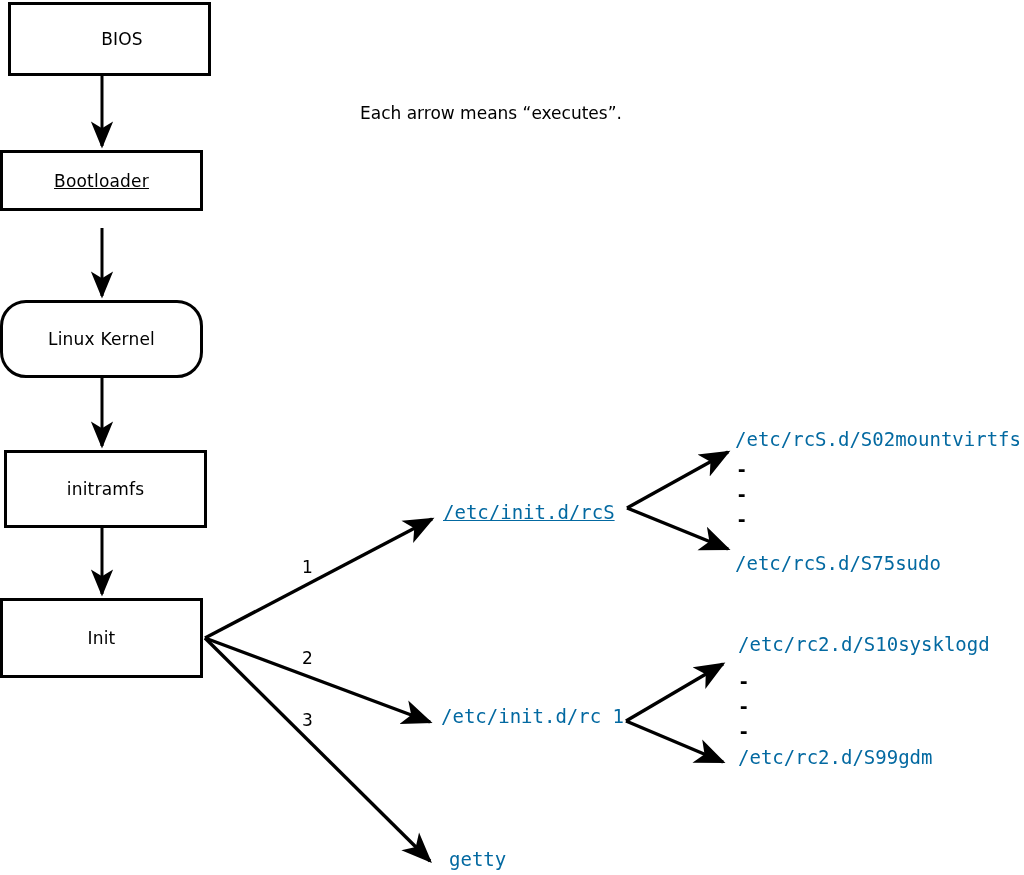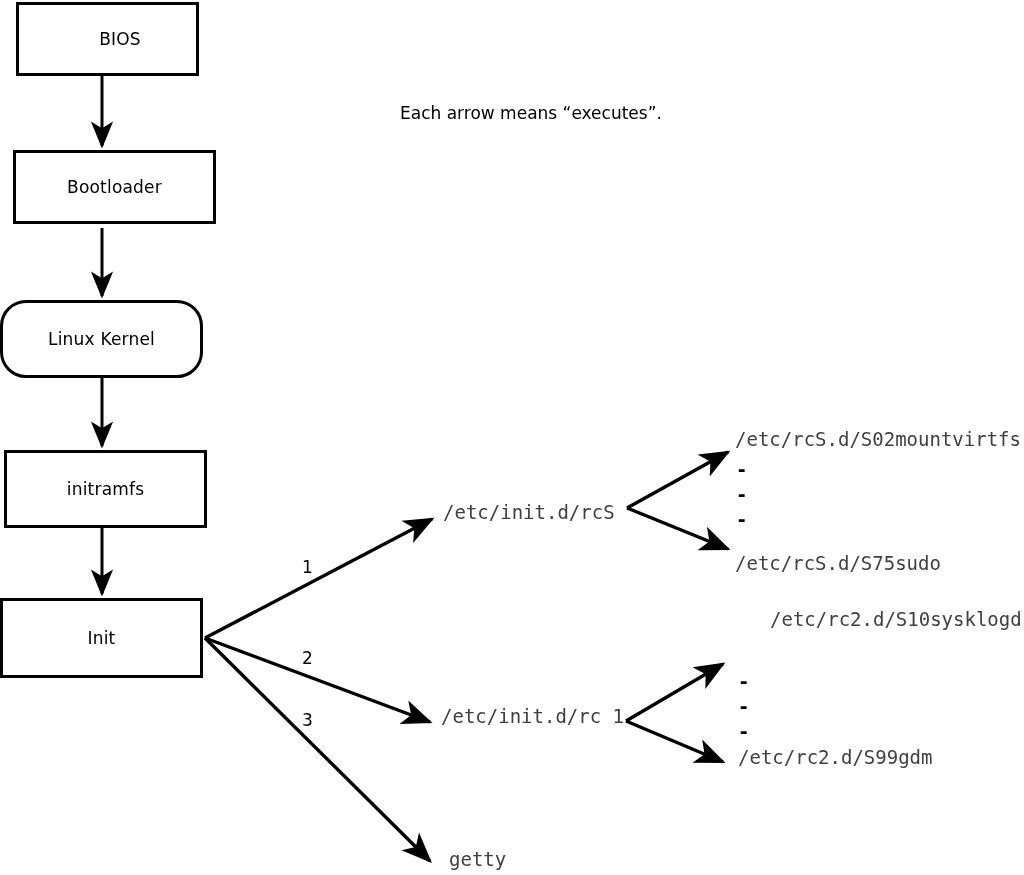--- a/index.html
+++ b/index.html
@@ -39,21 +39,21 @@
     position: absolute;
     font-family: "DejaVu Sans", sans-serif;
     font-size: 17px;
     color: #000000;
     white-space: nowrap;
   }
   .mono-label {
     position: absolute;
     font-family: "DejaVu Sans Mono", monospace;
     font-size: 19px;
-    color: #404040;
+    color: #0369a1;
     white-space: nowrap;
     line-height: 1;
   }
   .edge-num {
     position: absolute;
     font-family: "DejaVu Sans", sans-serif;
     font-size: 17px;
     color: #000000;
     white-space: nowrap;
   }
@@ -87,51 +87,51 @@
     <line x1="205" y1="638" x2="430" y2="722" stroke="#000000" stroke-width="3.4" marker-end="url(#ah)"></line>
     <line x1="205" y1="638" x2="430" y2="861" stroke="#000000" stroke-width="3.4" marker-end="url(#ah)"></line>
 
     <line x1="627" y1="508" x2="728" y2="452" stroke="#000000" stroke-width="3.4" marker-end="url(#ah)"></line>
     <line x1="627" y1="508" x2="728" y2="549" stroke="#000000" stroke-width="3.4" marker-end="url(#ah)"></line>
 
     <line x1="626" y1="721" x2="723" y2="664" stroke="#000000" stroke-width="3.4" marker-end="url(#ah)"></line>
     <line x1="626" y1="721" x2="723" y2="762" stroke="#000000" stroke-width="3.4" marker-end="url(#ah)"></line>
   </svg>
 
-  <div class="node-box" id="box-bios" style="left: 16px; top: 2px; width: 183px; height: 74px; padding-left: 25px;">
+  <div class="node-box" id="box-bios" style="left: 8px; top: 2px; width: 203px; height: 74px; padding-left: 25px;">
       <span>BIOS</span>
     </div>
-  <div class="node-box" id="box-bootloader" style="left: 13px; top: 150px; width: 203px; height: 74px;">
+  <div class="node-box" id="box-bootloader" style="left: 0px; top: 150px; width: 203px; height: 61px; text-decoration: underline;">
       <span>Bootloader</span>
     </div>
   <div class="node-box" id="box-kernel" style="left: 0px; top: 300px; width: 203px; height: 78px; border-radius: 26px;">
       <span>Linux Kernel</span>
     </div>
   <div class="node-box" id="box-initramfs" style="left: 4px; top: 450px; width: 203px; height: 78px;">
       <span>initramfs</span>
     </div>
   <div class="node-box" id="box-init" style="left: 0px; top: 598px; width: 203px; height: 80px;">
       <span>Init</span>
     </div>
 
-  <div class="note-text" id="note" style="left: 360px; top: 103px; margin-left: 40px;">Each arrow means “executes”.</div>
+  <div class="note-text" id="note" style="left: 360px; top: 103px;">Each arrow means “executes”.</div>
 
   <div class="edge-num" id="num-1" style="left: 302px; top: 557px;">1</div>
   <div class="edge-num" id="num-2" style="left: 302px; top: 648px;">2</div>
   <div class="edge-num" id="num-3" style="left: 302px; top: 710px;">3</div>
 
-  <div class="mono-label" id="lbl-rcs" style="left: 443px; top: 503px;">/etc/init.d/rcS</div>
+  <div class="mono-label" id="lbl-rcs" style="left: 443px; top: 503px; text-decoration: underline;">/etc/init.d/rcS</div>
   <div class="mono-label" id="lbl-rc2" style="left: 441px; top: 707px;">/etc/init.d/rc 1</div>
   <div class="mono-label" id="lbl-getty" style="left: 449px; top: 850px;">getty</div>
 
   <div class="mono-label" id="lbl-rcs-first" style="left: 735px; top: 430px;">/etc/rcS.d/S02mountvirtfs</div>
   <div class="mono-label" id="lbl-rcs-last" style="left: 735px; top: 535px; margin-top: 19px;">/etc/rcS.d/S75sudo</div>
   <div class="dash-mark" id="rcs-dash-1" style="left: 736px; top: 460px;">-</div>
   <div class="dash-mark" id="rcs-dash-2" style="left: 736px; top: 485px;">-</div>
   <div class="dash-mark" id="rcs-dash-3" style="left: 736px; top: 510px;">-</div>
 
-  <div class="mono-label" id="lbl-rc2-first" style="left: 738px; top: 610px; margin-left: 32px;">/etc/rc2.d/S10sysklogd</div>
+  <div class="mono-label" id="lbl-rc2-first" style="left: 738px; top: 635px;">/etc/rc2.d/S10sysklogd</div>
   <div class="mono-label" id="lbl-rc2-last" style="left: 738px; top: 748px;">/etc/rc2.d/S99gdm</div>
   <div class="dash-mark" id="rc2-dash-1" style="left: 738px; top: 672px;">-</div>
   <div class="dash-mark" id="rc2-dash-2" style="left: 738px; top: 697px;">-</div>
   <div class="dash-mark" id="rc2-dash-3" style="left: 738px; top: 722px;">-</div>
 
 </div>
 
 </body></html>

